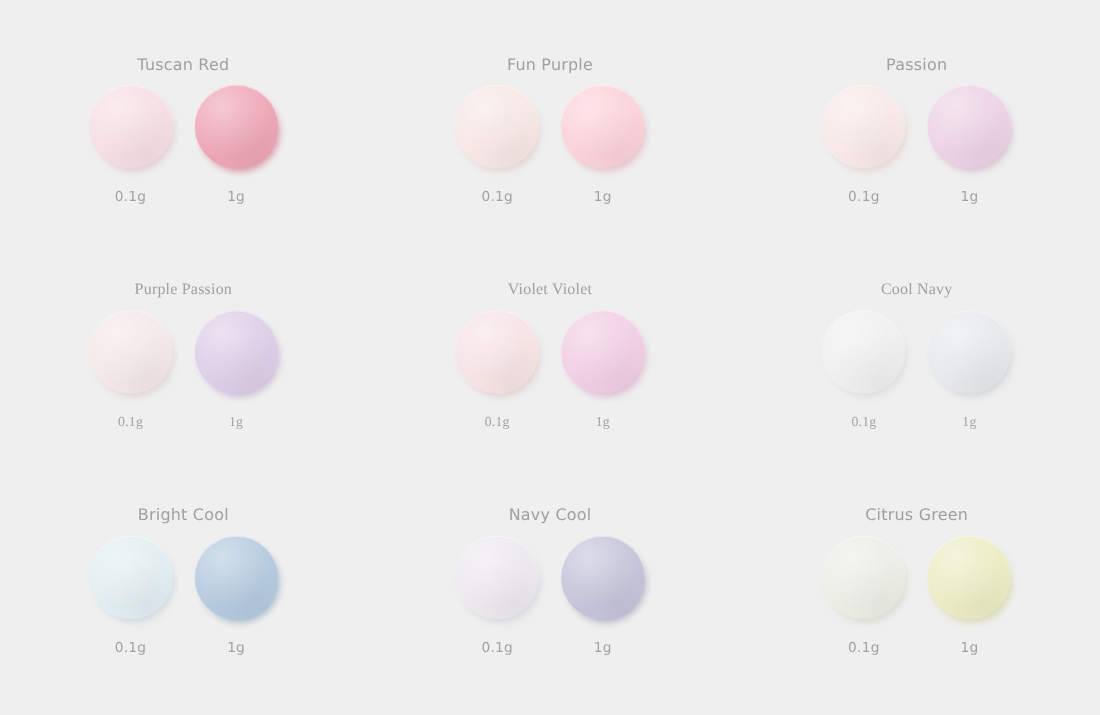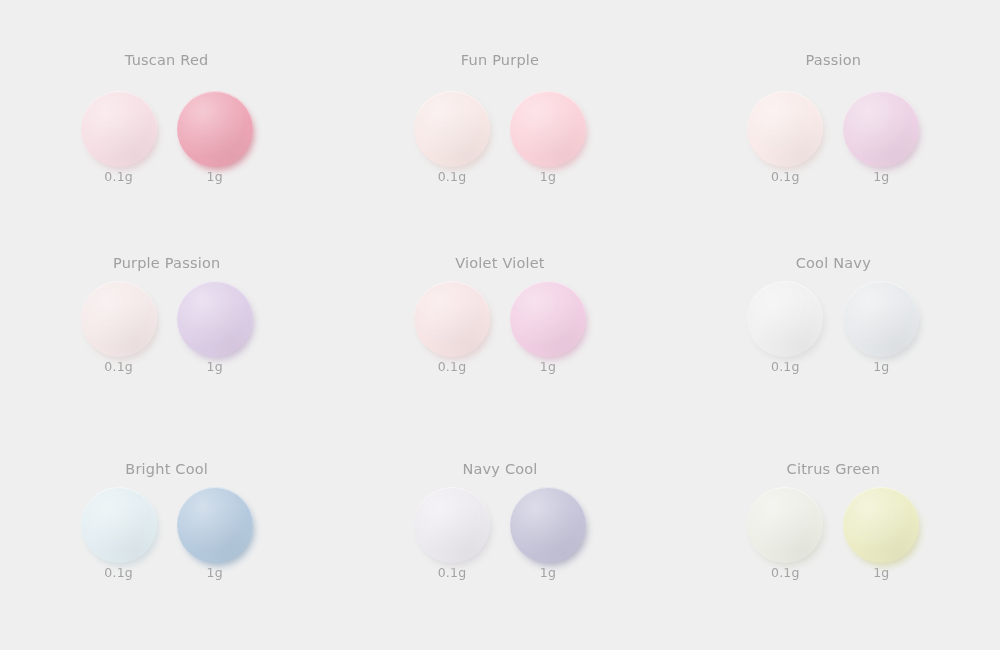--- a/index.html
+++ b/index.html
@@ -74,30 +74,30 @@
     position: absolute;
     left: 0; top: 0; right: 0; bottom: 0;
     border-radius: 50%;
     background:
       radial-gradient(circle at 33% 26%, rgba(255,255,255,0.40) 0%, rgba(255,255,255,0.16) 34%, rgba(255,255,255,0) 62%),
       radial-gradient(circle at 72% 86%, rgba(0,0,0,0.045) 0%, rgba(0,0,0,0) 55%);
     pointer-events: none;
   }
 
   .swatch-amount {
-    margin-top: 2px;
+    margin-top: 18px;
     font-size: 12.5px;
     color: #a2a2a2;
     text-align: center;
     letter-spacing: 0.2px;
   }
 
   
-  .row-1 .group-title { margin-bottom: 23px; }
-  .row-2 { padding-top: 42px; }
+  .row-1 .group-title { margin-bottom: 9px; }
+  .row-2 { padding-top: 42px; font-family: Liberation Serif, serif; }
   .row-3 { padding-top: 42px; }
 </style>
 </head>
 <body style="background: rgb(239, 239, 239);">
 
 <div id="swatch-grid">
 
   <div class="swatch-group row-1">
     <div class="group-title">Tuscan Red</div>
     <div class="swatch-pair">

